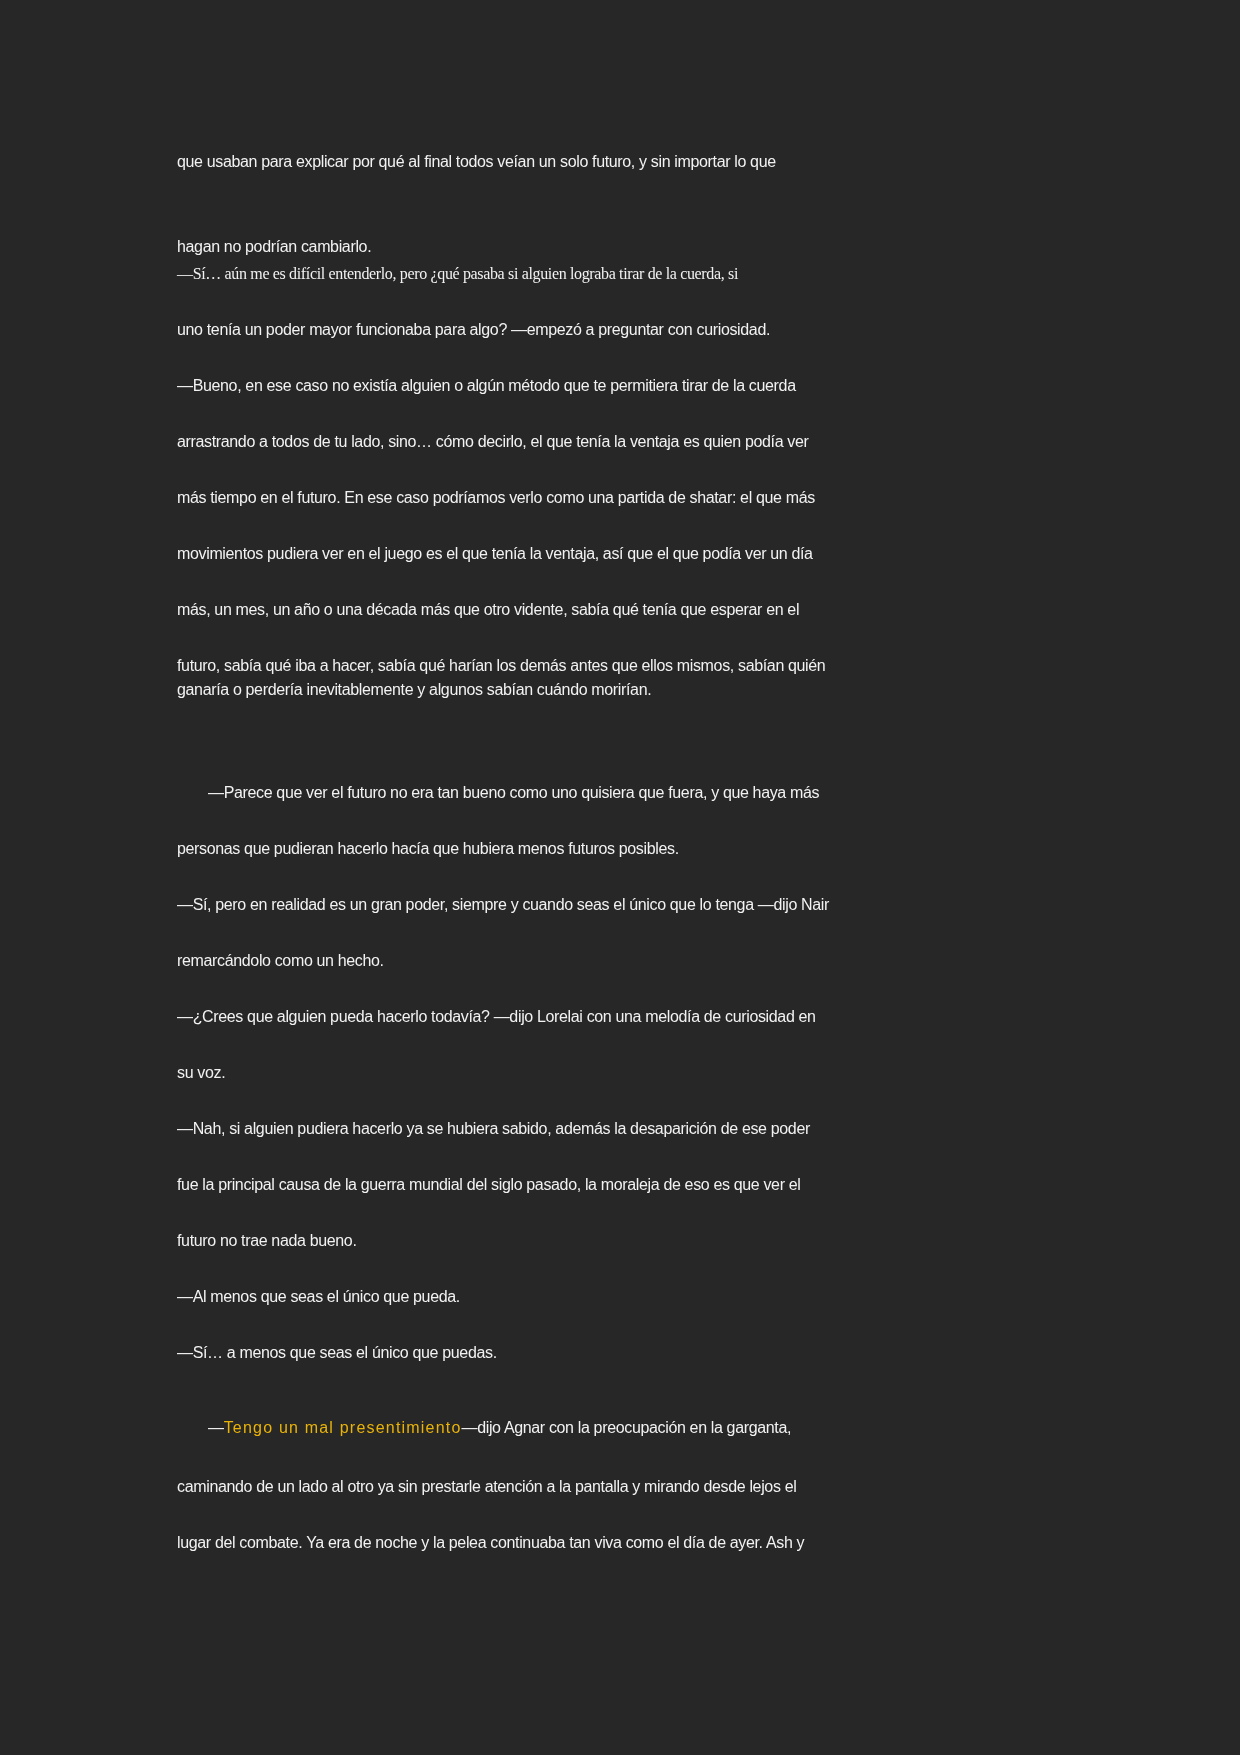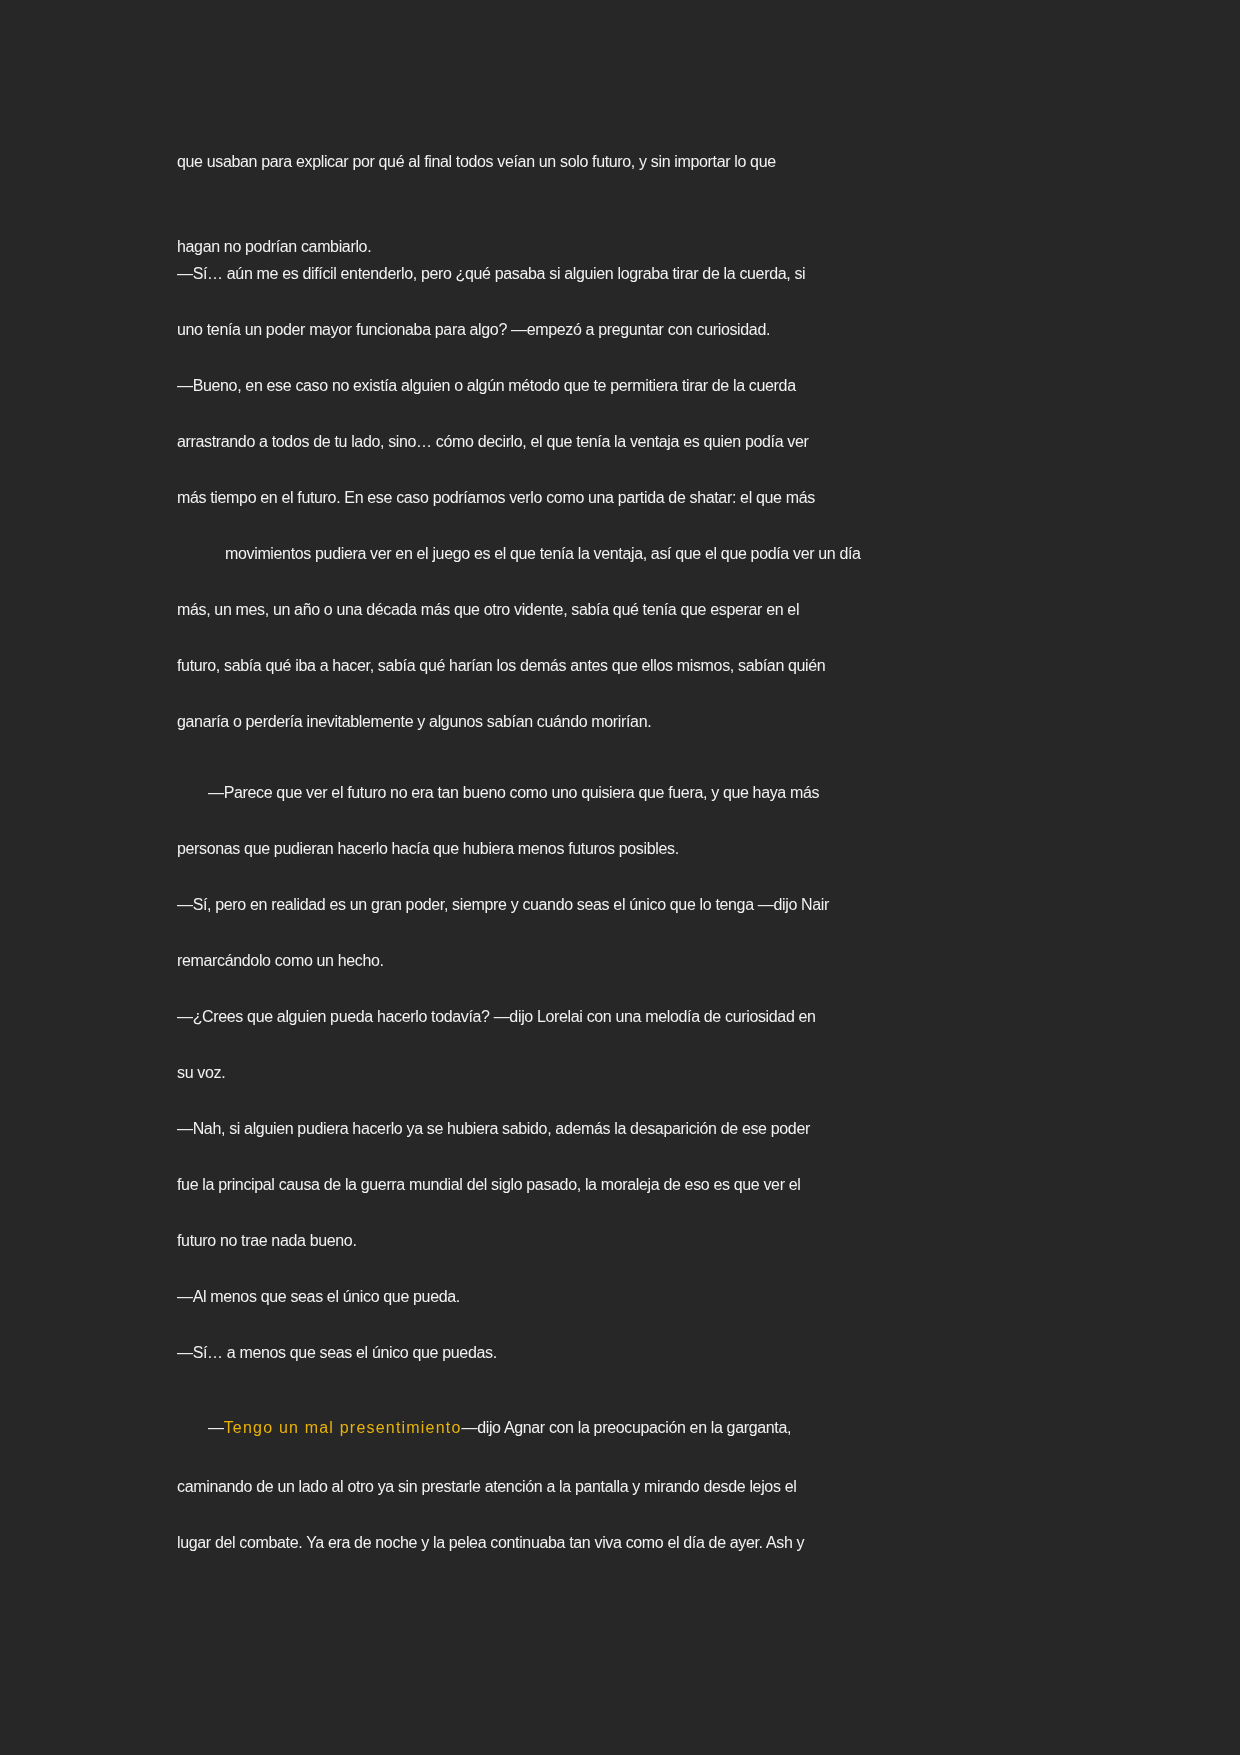--- a/index.html
+++ b/index.html
@@ -8,29 +8,29 @@
     font-family:"Liberation Sans", sans-serif; font-size:16px; line-height:28px; letter-spacing:-0.35px; }
   .line.indent { left:208px; }
   .mono { font-family:Liberation Sans, sans-serif; letter-spacing:1.2px; color:#eab308; }
 </style>
 </head>
 <body>
 
 <div id="doc">
     <div class="line" style="top: 148px;">que usaban para explicar por qué al final todos veían un solo futuro, y sin importar lo que</div>
     <div class="line" style="top: 204px; margin-top: 29px;">hagan no podrían cambiarlo.</div>
-    <div class="line" style="top: 260px;">—Sí… aún me es difícil entenderlo, pero ¿qué pasaba si alguien lograba tirar de la cuerda, si</div>
+    <div class="line" style="top: 260px; font-family: Liberation Serif, serif;">—Sí… aún me es difícil entenderlo, pero ¿qué pasaba si alguien lograba tirar de la cuerda, si</div>
     <div class="line" style="top: 316px;">uno tenía un poder mayor funcionaba para algo? —empezó a preguntar con curiosidad.</div>
     <div class="line" style="top: 372px;">—Bueno, en ese caso no existía alguien o algún método que te permitiera tirar de la cuerda</div>
     <div class="line" style="top: 428px;">arrastrando a todos de tu lado, sino… cómo decirlo, el que tenía la ventaja es quien podía ver</div>
     <div class="line" style="top: 484px;">más tiempo en el futuro. En ese caso podríamos verlo como una partida de shatar: el que más</div>
-    <div class="line" style="top: 540px; margin-left: 48px;">movimientos pudiera ver en el juego es el que tenía la ventaja, así que el que podía ver un día</div>
+    <div class="line" style="top: 540px;">movimientos pudiera ver en el juego es el que tenía la ventaja, así que el que podía ver un día</div>
     <div class="line" style="top: 596px; text-align: center;">más, un mes, un año o una década más que otro vidente, sabía qué tenía que esperar en el</div>
     <div class="line" style="top: 652px;">futuro, sabía qué iba a hacer, sabía qué harían los demás antes que ellos mismos, sabían quién</div>
-    <div class="line" style="top: 708px;">ganaría o perdería inevitablemente y algunos sabían cuándo morirían.</div>
+    <div class="line" style="top: 676px;">ganaría o perdería inevitablemente y algunos sabían cuándo morirían.</div>
     <div class="line indent" style="top: 779px;">—Parece que ver el futuro no era tan bueno como uno quisiera que fuera, y que haya más</div>
     <div class="line" style="top: 835px;">personas que pudieran hacerlo hacía que hubiera menos futuros posibles.</div>
     <div class="line" style="top: 891px;">—Sí, pero en realidad es un gran poder, siempre y cuando seas el único que lo tenga —dijo Nair</div>
     <div class="line" style="top: 947px;">remarcándolo como un hecho.</div>
     <div class="line" style="top: 1003px;">—¿Crees que alguien pueda hacerlo todavía? —dijo Lorelai con una melodía de curiosidad en</div>
     <div class="line" style="top: 1059px;">su voz.</div>
     <div class="line" style="top: 1115px;">—Nah, si alguien pudiera hacerlo ya se hubiera sabido, además la desaparición de ese poder</div>
     <div class="line" style="top: 1171px;">fue la principal causa de la guerra mundial del siglo pasado, la moraleja de eso es que ver el</div>
     <div class="line" style="top: 1227px;">futuro no trae nada bueno.</div>
     <div class="line" style="top: 1283px;">—Al menos que seas el único que pueda.</div>

